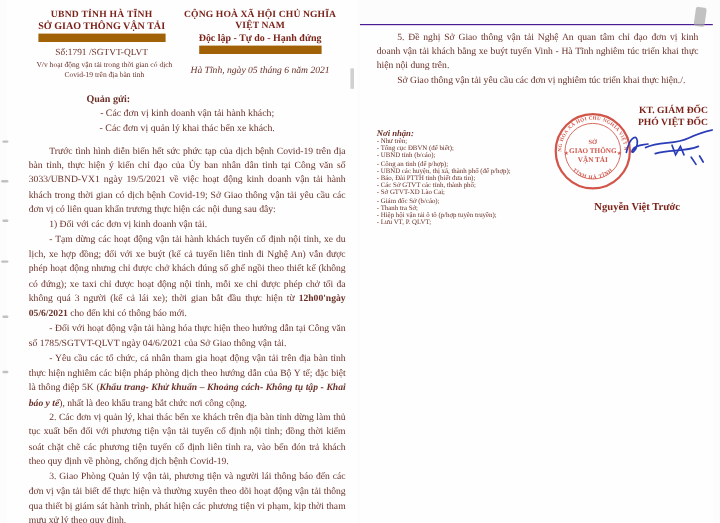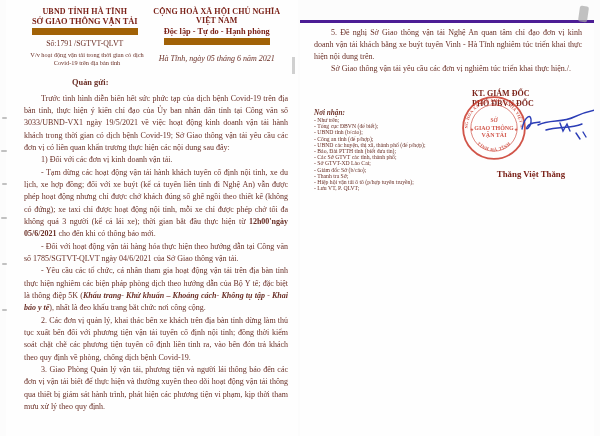--- a/index.html
+++ b/index.html
@@ -1,21 +1,21 @@
 <!DOCTYPE html>
 <html><head>
 <meta charset="utf-8">
 <style>
   * { margin:0; padding:0; box-sizing:border-box; }
   html,body { width:600px; height:436px; overflow:hidden; }
   body { font-family:"Liberation Serif","DejaVu Serif",serif; background:#fbfbfb; }
   .canvas { position:relative; width:600px; height:436px; background:#fcfcfc; color:#6a2f26; }
   .page { position:absolute; background:#fefefe; overflow:hidden; }
   .page1 { left:6px; top:0; width:292px; height:436px; padding:7px 10px 4px 18px; }
-  .page2 { left:300px; top:20px; width:294px; height:416px; border-top:3px solid #4c1d95; padding:4px 12px 0 14px; }
+  .page2 { left:300px; top:20px; width:294px; height:416px; border-top:1px solid #4c1d95; padding:4px 12px 0 14px; }
 
   
   .hdr { display:flex; width:100%; }
   .hdr-left { width:46%; text-align:center; }
   .hdr-right { width:54%; text-align:center; }
   .org-parent { font-size:8px; font-weight:bold; color:#7b2219; letter-spacing:.2px; }
   .org { font-size:8.4px; font-weight:bold; color:#7b2219; margin-top:1px; }
   .u { display:inline-block; border-bottom:7px solid #a16207; padding-bottom:1.5px; }
   .doc-number { font-size:7.8px; margin-top:4px; color:#6a2f26; }
   .doc-subject { font-size:6.3px; line-height:8px; margin:3px auto 0; width:126px; color:#6a2f26; }
@@ -33,21 +33,21 @@
   .para { font-size:8px; line-height:12.35px; text-align:justify; text-indent:17px; filter:blur(.15px); }
   .para b { font-weight:bold; }
   .para .bi { font-weight:bold; font-style:italic; }
 
   
   .p2body .para { line-height:12px; }
   .noi-nhan { position:absolute; left:14px; top:86px; width:150px; }
   .nn-label { font-size:7.2px; font-weight:bold; font-style:italic; color:#6a2f26; }
   .nn-item { font-size:5.7px; line-height:6.2px; color:#6a2f26; white-space:nowrap; }
   .nn-item:first-of-type { margin-top:3px; }
-  .sig-title { position:absolute; left:172px; top:66px; width:118px; text-align:left;
+  .sig-title { position:absolute; left:172px; top:66px; width:118px; text-align:right;
                font-size:8px; font-weight:bold; color:#7b2219; line-height:9.5px; }
   .seal-box { position:absolute; left:160px; top:71px; width:68px; height:68px; }
   .autograph-box { position:absolute; left:216px; top:80px; width:82px; height:48px; }
   .signer-name { position:absolute; left:168px; top:146px; width:126px; text-align:center;
                  font-size:8.8px; font-weight:bold; color:#7b2219; }
 
   
   .dash { position:absolute; background:#909090; opacity:.55; border-radius:1px; }
   .edge-mark-v { position:absolute; left:292px; top:57px; width:3px; height:17px; background:#c4c4c4; opacity:.8; }
   .corner-blob { position:absolute; left:579px; top:6px; width:9px; height:16px; background:#a8a8a8;
@@ -61,27 +61,31 @@
   <div class="page page1">
     <div class="hdr">
       <div class="hdr-left">
         <div class="org-parent">UBND TỈNH HÀ TĨNH</div>
         <div class="org"><span class="u">SỞ GIAO THÔNG VẬN TẢI</span></div>
         <div class="doc-number">Số:1791 /SGTVT-QLVT</div>
         <div class="doc-subject">V/v hoạt động vận tải trong thời gian có dịch Covid-19 trên địa bàn tỉnh</div>
       </div>
       <div class="hdr-right">
         <div class="motto1">CỘNG HOÀ XÃ HỘI CHỦ NGHĨA VIỆT NAM</div>
-        <div class="motto2"><span class="u">Độc lập - Tự do - Hạnh phòng</span></div>
+        <div class="motto2"><span class="u">Độc lập - Tự do - Hạnh đứng</span></div>
         <div class="place-date">Hà Tĩnh, ngày 05 tháng 6 năm 2021</div>
       </div>
     </div>
 
     <div class="salutation">
       <div class="sal-label">Quản gửi:</div>
+      <div class="sal-recipients">
+        <div>- Các đơn vị kinh doanh vận tải hành khách;</div>
+        <div>- Các đơn vị quản lý khai thác bến xe khách.</div>
+      </div>
     </div>
 
     <div class="bodytxt">
       <p class="para">Trước tình hình diễn biến hết sức phức tạp của dịch bệnh Covid-19 trên địa bàn tỉnh, thực hiện ý kiến chỉ đạo của Ủy ban nhân dân tỉnh tại Công văn số 3033/UBND-VX1 ngày 19/5/2021 về việc hoạt động kinh doanh vận tải hành khách trong thời gian có dịch bệnh Covid-19; Sở Giao thông vận tải yêu cầu các đơn vị có liên quan khẩn trương thực hiện các nội dung sau đây:</p>
       <p class="para">1) Đối với các đơn vị kinh doanh vận tải.</p>
       <p class="para"><span>- Tạm dừng các hoạt động vận tải hành khách tuyến cố định nội tỉnh, xe du lịch, xe hợp đồng; đối với xe buýt (kể cả tuyến liên tỉnh đi Nghệ An) vẫn được phép hoạt động nhưng chỉ được chở khách đúng số ghế ngồi theo thiết kế (không có đứng); xe taxi chỉ được hoạt động nội tỉnh, mỗi xe chỉ được phép chở tối đa không quá 3 người (kể cả lái xe); thời gian bắt đầu thực hiện từ </span><b>12h00'ngày 05/6/2021</b><span> cho đến khi có thông báo mới.</span></p>
       <p class="para">- Đối với hoạt động vận tải hàng hóa thực hiện theo hướng dẫn tại Công văn số 1785/SGTVT-QLVT ngày 04/6/2021 của Sở Giao thông vận tải.</p>
       <p class="para"><span>- Yêu cầu các tổ chức, cá nhân tham gia hoạt động vận tải trên địa bàn tỉnh thực hiện nghiêm các biện pháp phòng dịch theo hướng dẫn của Bộ Y tế; đặc biệt là thông điệp 5K (</span><span class="bi">Khẩu trang- Khử khuẩn – Khoảng cách- Không tụ tập - Khai báo y tế</span><span>), nhất là đeo khẩu trang bắt chức nơi công cộng.</span></p>
       <p class="para">2. Các đơn vị quản lý, khai thác bến xe khách trên địa bàn tỉnh dừng làm thủ tục xuất bến đối với phương tiện vận tải tuyến cố định nội tỉnh; đồng thời kiểm soát chặt chẽ các phương tiện tuyến cố định liên tỉnh ra, vào bến đón trả khách theo quy định về phòng, chống dịch bệnh Covid-19.</p>
       <p class="para">3. Giao Phòng Quản lý vận tải, phương tiện và người lái thông báo đến các đơn vị vận tải biết để thực hiện và thường xuyên theo dõi hoạt động vận tải thông qua thiết bị giám sát hành trình, phát hiện các phương tiện vi phạm, kịp thời tham mưu xử lý theo quy định.</p>
@@ -106,21 +110,21 @@
       <div class="nn-item">- Các Sở GTVT các tỉnh, thành phố;</div>
       <div class="nn-item">- Sở GTVT-XD Lào Cai;</div>
       <div class="nn-item">- Giám đốc Sở (b/cáo);</div>
       <div class="nn-item">- Thanh tra Sở;</div>
       <div class="nn-item">- Hiệp hội vận tải ô tô (p/hợp tuyên truyền);</div>
       <div class="nn-item">- Lưu VT, P. QLVT;</div>
     </div>
 
     <div class="sig-title">
       <div>KT. GIÁM ĐỐC</div>
-      <div>PHÓ ĐBVN ĐỐC</div>
+      <div>PHÓ VIỆT ĐỐC</div>
     </div>
 
     <div class="seal-box">
       <svg viewBox="0 0 66 66" width="68" height="68" opacity="0.88">
         <circle cx="33" cy="33" r="30" fill="none" stroke="#cb3e31" stroke-width="1.8"></circle>
         <circle cx="33" cy="33" r="22.5" fill="none" stroke="#cb3e31" stroke-width="0.7"></circle>
         <path id="arcTop" d="M 7.5,33 A 25.5,25.5 0 1 1 58.5,33" fill="none"></path>
         <path id="arcBot" d="M 12,41 A 22.5,22.5 0 0 0 54,41" fill="none"></path>
         <text fill="#cb3e31" font-size="4.1" font-weight="bold" letter-spacing="0.25">
           <textPath href="#arcTop" startOffset="50%" text-anchor="middle">CỘNG HÒA XÃ HỘI CHỦ NGHĨA VIỆT NAM</textPath>
@@ -142,21 +146,21 @@
           <path d="M 6,26 C 9,12 16,10 15,19 C 14.4,25 9,28 11,24 C 14,19 20,20 24,19"></path>
           <path d="M 22,22 C 34,16 46,20 58,14 C 66,10 74,8 79,7"></path>
           <path d="M 30,27 C 42,23 54,26 66,21"></path>
           <path d="M 44,20 l 3,8 l 4,-7 l 3,7"></path>
           <path d="M 60,30 l 4,6"></path>
           <path d="M 67,29 l 3,5"></path>
         </g>
       </svg>
     </div>
 
-    <div class="signer-name">Thắng Việt Thắng</div>
+    <div class="signer-name">Nguyễn Việt Trước</div>
   </div>
 
   <div class="dash" style="left:2px; top:117px; width:5px; height:2.4px;"></div>
   <div class="dash" style="left:1px; top:150px; width:6px; height:2.4px;"></div>
   <div class="dash" style="left:2px; top:183px; width:5px; height:2.2px;"></div>
   <div class="dash" style="left:1px; top:217px; width:6px; height:2.4px;"></div>
   <div class="dash" style="left:2px; top:263px; width:5px; height:2.2px;"></div>
   <div class="dash" style="left:2px; top:309px; width:5px; height:2.2px;"></div>
   <div class="edge-mark-v"></div>
   <div class="corner-blob"></div>

